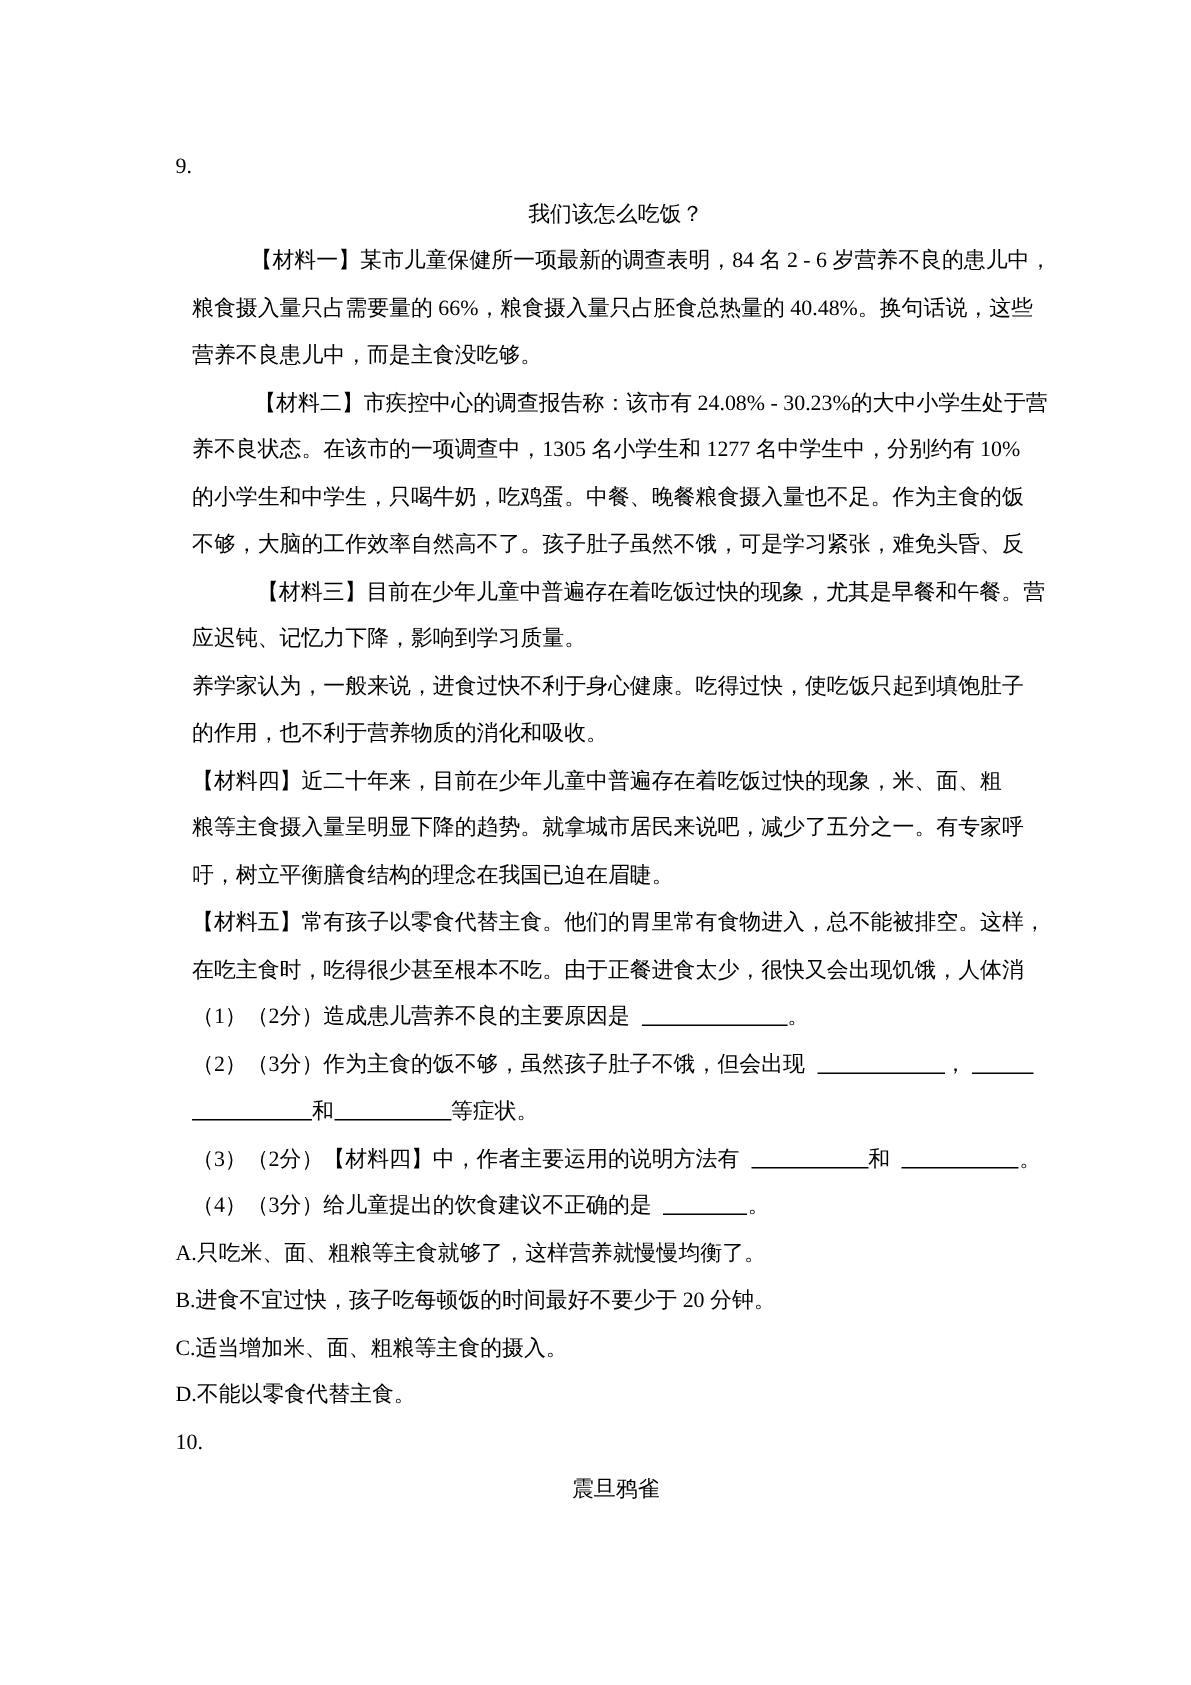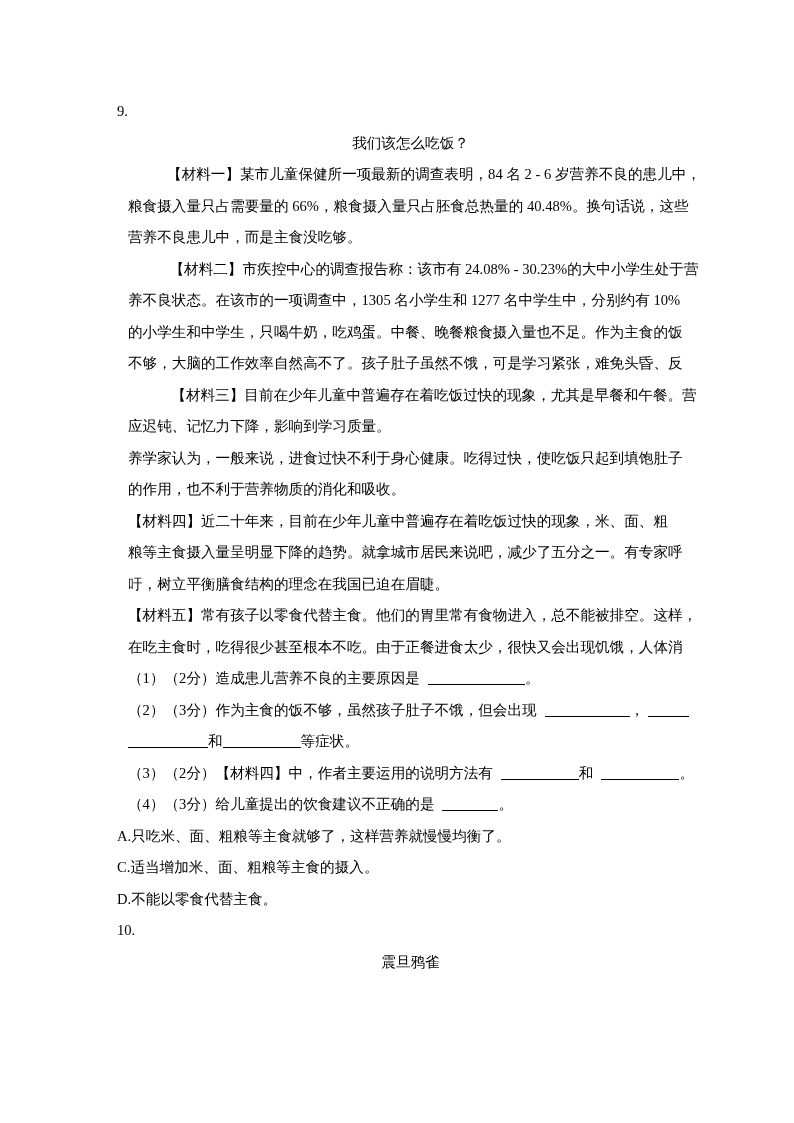--- a/index.html
+++ b/index.html
@@ -89,20 +89,21 @@
 
   <div class="line body-line">
     <span>（3）（2分）【材料四】中，作者主要运用的说明方法有</span><span class="blank b78 gap"></span><span>和</span><span class="blank b78 gap"></span><span>。</span>
   </div>
 
   <div class="line body-line">
     <span>（4）（3分）给儿童提出的饮食建议不正确的是</span><span class="blank b56 gap"></span><span>。</span>
   </div>
 
   <div class="line option-line"><span>A.只吃米、面、粗粮等主食就够了，这样营养就慢慢均衡了。</span></div>
+  <div class="line option-line"><span>B.进食不宜过快，孩子吃每顿饭的时间最好不要少于 20 分钟。</span></div>
   <div class="line option-line"><span>C.适当增加米、面、粗粮等主食的摄入。</span></div>
   <div class="line option-line"><span>D.不能以零食代替主食。</span></div>
 
   <div class="line">
     <span>10.</span>
   </div>
 
   <div class="line center">
     <span>震旦鸦雀</span>
   </div>

